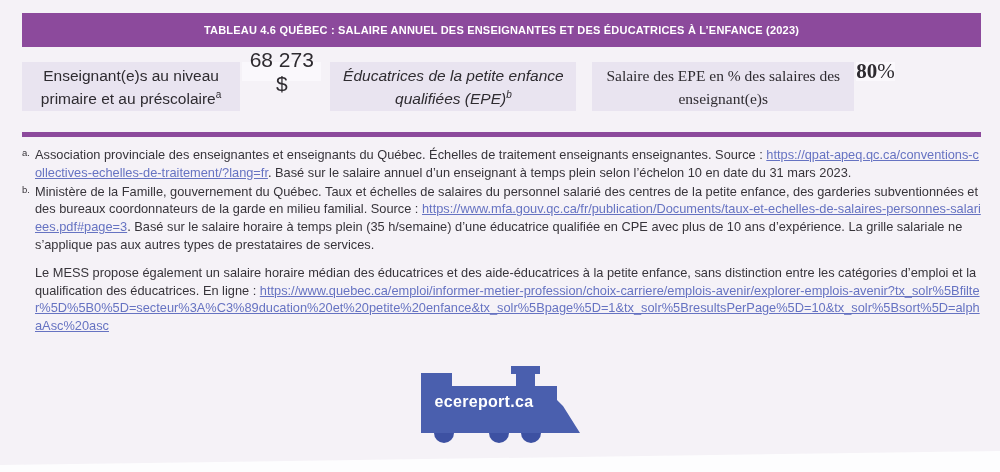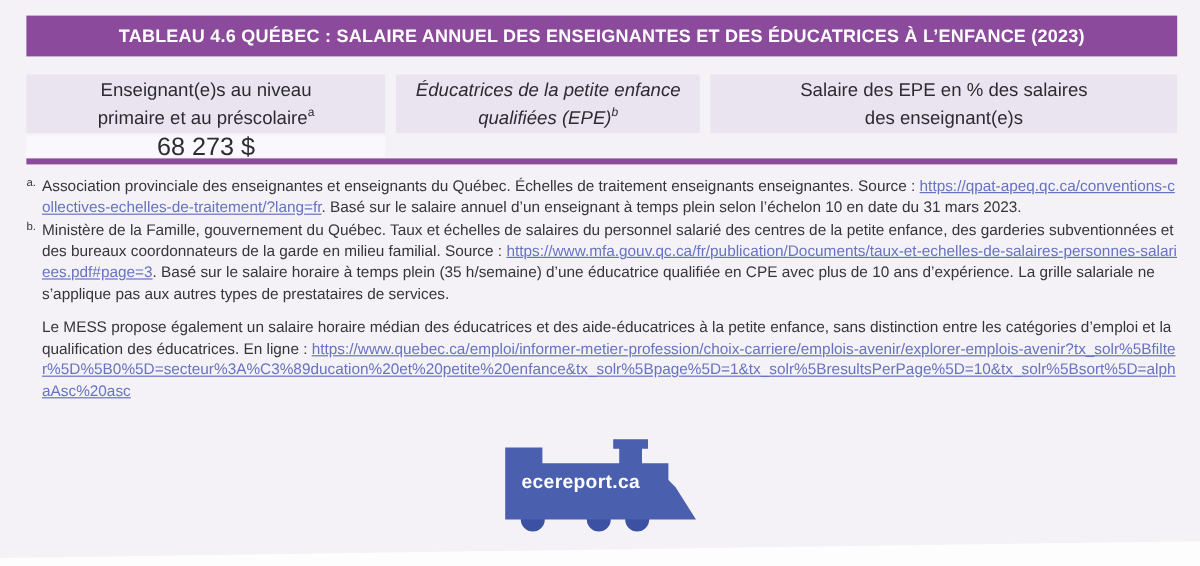--- a/index.html
+++ b/index.html
@@ -6,26 +6,26 @@
   .page {
     position:relative; width:1000px; height:472px;
     background:#f5f2f7; overflow:hidden;
     font-family:"Liberation Sans", sans-serif;
     color:#2f2c32;
   }
   .title-bar {
     position:absolute; left:22px; top:13px; width:959px; height:34px;
     background:#8c4a9c; color:#ffffff;
     display:flex; align-items:center; justify-content:center;
-    font-weight:bold; font-size:15px; letter-spacing:0.2px;
+    font-weight:bold; font-size:11px; letter-spacing:0.2px;
     white-space:nowrap;
   }
   .salary-table { position:absolute; left:22px; top:62px; width:959px; display:flex; gap:9px; }
-  .col { display:flex; flex-direction:column; gap:2px; }
-  .col-1 { width:315px; } .col-2 { width:266px;font-style:italic; } .col-3 { width:409px; }
+  .col { display:flex; gap:2px; }
+  .col-1 { width:315px; } .col-2 { width:266px;font-style:italic; } .col-3 { width:409px;font-family:Liberation Serif, serif; }
   .cell { display:flex; align-items:center; justify-content:center; text-align:center; }
   .cell.header {
     background:#e9e4f0; height:49px; font-size:15.5px; line-height:23px; color:#2e2b30;
   }
   .col-1 .header span.hdr-text { max-width:225px; }
   .col-2 .header span.hdr-text { max-width:246px; }
   .col-3 .header span.hdr-text { max-width:262px; }
   .hdr-text { display:inline-block; }
   .cell.header sup { font-size:10px; line-height:0; }
   .cell.value {
@@ -72,20 +72,24 @@
     </div>
     <div class="col col-2">
       <div class="cell header">
         <span class="hdr-text"><span>Éducatrices de la petite enfance qualifiées (EPE)</span><sup>b</sup></span>
       </div>
     </div>
     <div class="col col-3">
       <div class="cell header">
         <span class="hdr-text"><span>Salaire des EPE en % des salaires des enseignant(e)s</span></span>
       </div>
+      <div class="cell value">
+        <span class="bold">80</span>
+          <span> %</span>
+      </div>
     </div>
   </div>
 
   <div class="rule"></div>
 
   <div class="notes">
     <div class="footnote">
       <sup class="marker">a.</sup><span>Association provinciale des enseignantes et enseignants du Québec. Échelles de traitement enseignants enseignantes. Source : </span><a class="link">https://qpat-apeq.qc.ca/conventions-collectives-echelles-de-traitement/?lang=fr</a><span>. Basé sur le salaire annuel d’un enseignant à temps plein selon l’échelon 10 en date du 31 mars 2023.</span>
     </div>
     <div class="footnote">

